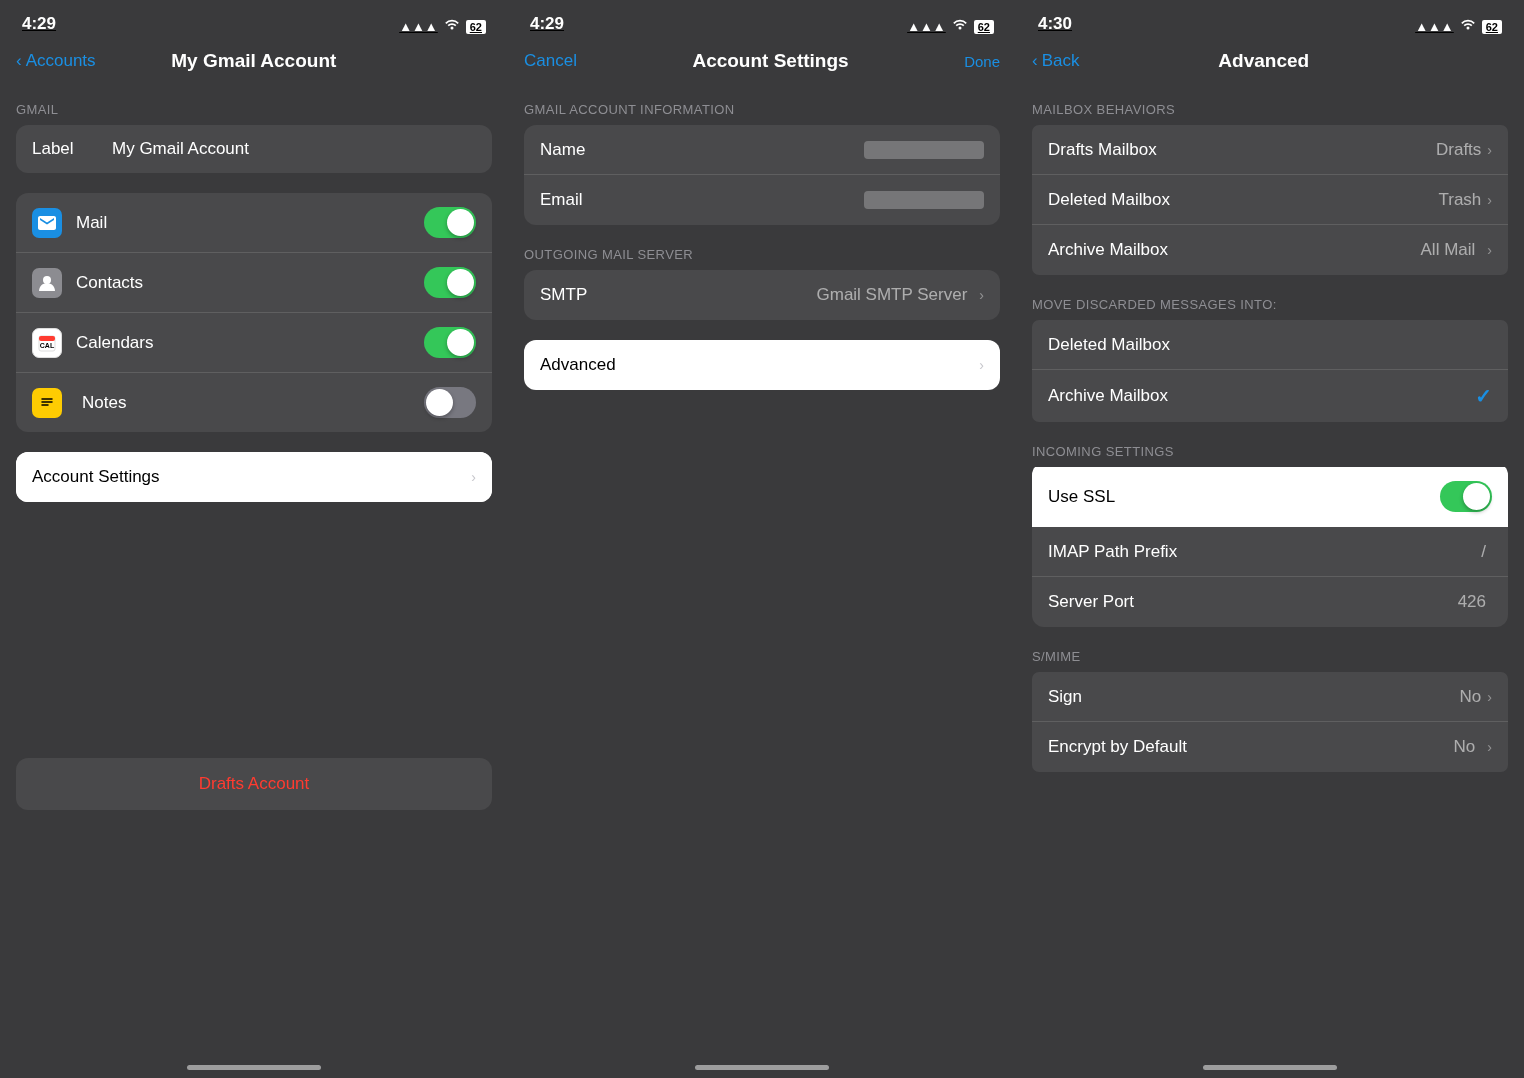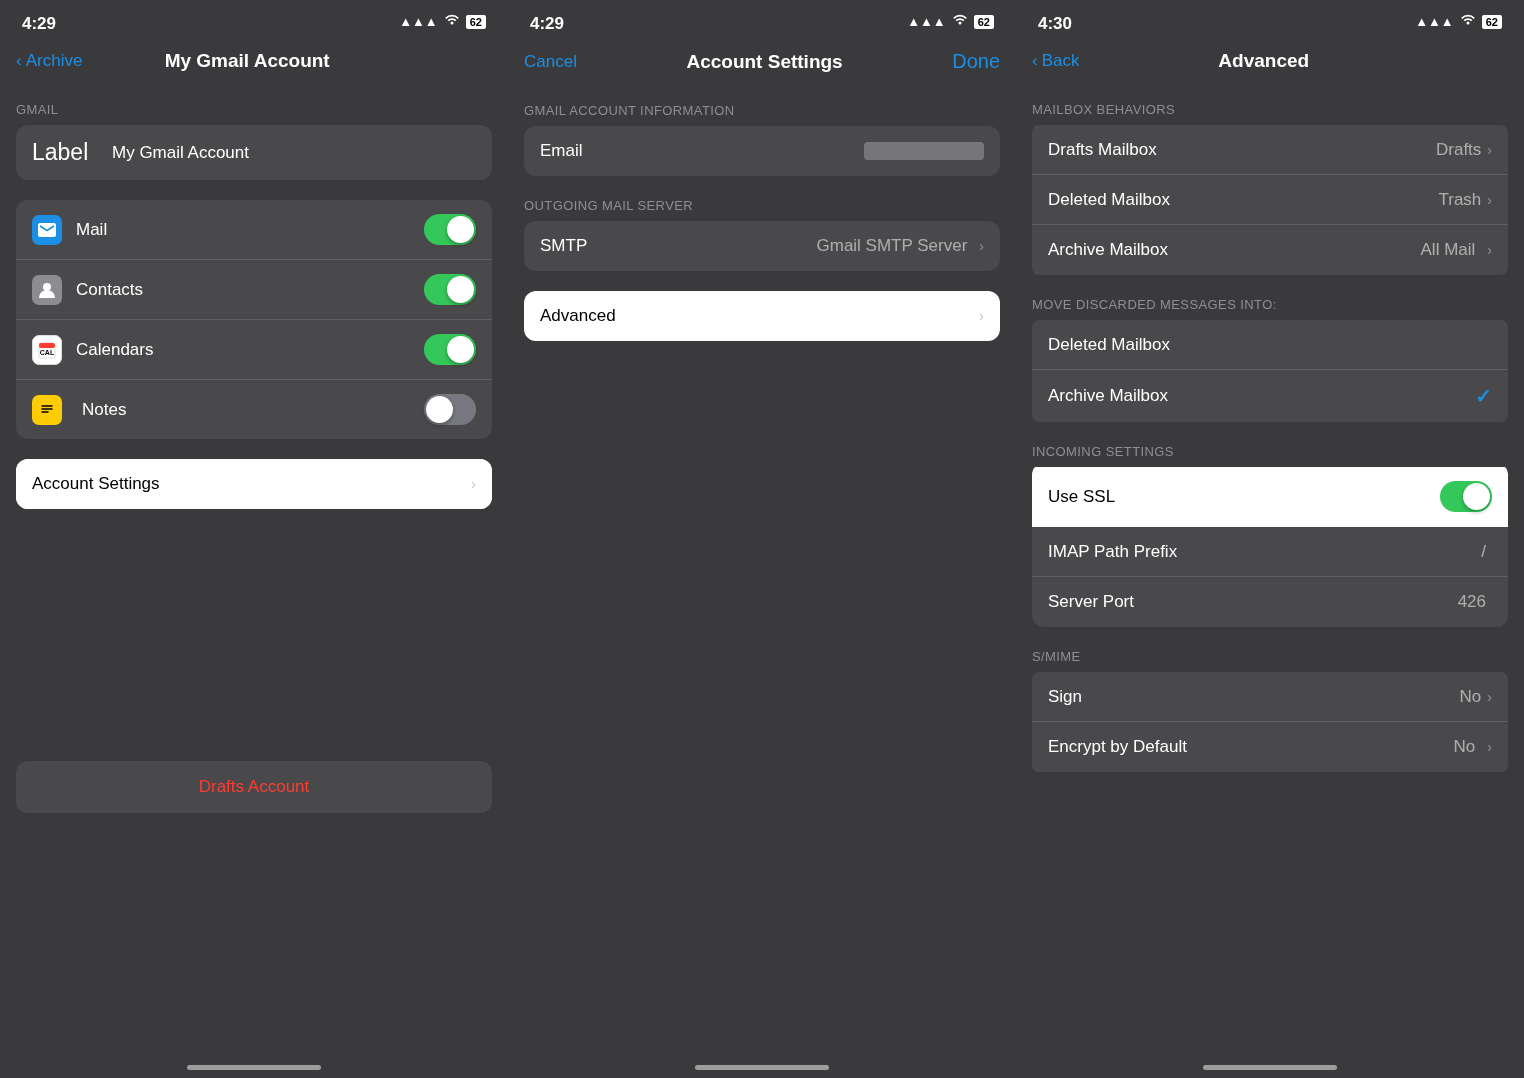--- a/index.html
+++ b/index.html
@@ -20,23 +20,24 @@
       display: flex;
       flex-direction: column;
       position: relative;
       overflow: hidden;
     }
 
     
     .status-bar {
       display: flex;
       justify-content: space-between;
-      align-items: flex-start;
+      align-items: flex-end;
       padding: 14px 22px 8px;
       background: inherit;
+      text-decoration: underline;
     }
     .status-time {
       font-size: 17px;
       font-weight: 600;
       color: #fff;
     }
     .status-icons {
       display: flex;
       gap: 6px;
       align-items: center;
@@ -69,21 +70,21 @@
       align-items: center;
       gap: 4px;
     }
     .nav-title {
       font-size: 19px;
       font-weight: 600;
       color: #fff;
     }
     .nav-action {
       color: #1a8fe3;
-      font-size: 20px;
+      font-size: 15px;
     }
 
     
     .section-label {
       font-size: 13px;
       font-weight: 400;
       color: #8e8e93;
       text-transform: uppercase;
       letter-spacing: 0.4px;
       padding: 8px 16px 4px;
@@ -169,21 +170,21 @@
     
     .label-row {
       display: flex;
       align-items: center;
       padding: 14px 16px;
       background: rgba(255,255,255,0.08);
       border-radius: 12px;
       margin: 4px 16px;
     }
     .label-key {
-      font-size: 23px;
+      font-size: 17px;
       color: #fff;
       width: 80px;
     }
     .label-val {
       font-size: 17px;
       color: #fff;
     }
 
     
     .highlight-row {
@@ -309,21 +310,21 @@
             <path d="M8 10.5a1.5 1.5 0 100-3 1.5 1.5 0 000 3zm-3.2-3.2a4.5 4.5 0 016.4 0l1.2-1.2a6.2 6.2 0 00-8.8 0l1.2 1.2zm-2.4-2.4a7.8 7.8 0 0111.2 0l1.2-1.2A9.5 9.5 0 001.2 3.7l1.2 1.2z"></path>
           </svg>
       </span>
       <span class="battery-icon">62</span>
     </div>
   </div>
 
   <div class="nav-bar">
     <span class="nav-back">
       <span>‹</span>
-      <span>Archive</span>
+      <span>Accounts</span>
     </span>
     <span class="nav-title">My Gmail Account</span>
     <span style="width:80px"></span>
   </div>
 
   <div class="section-label">GMAIL</div>
 
   <div class="label-row">
     <span class="label-key">Label</span>
     <span class="label-val">My Gmail Account</span>
@@ -415,20 +416,24 @@
 
   <div class="nav-bar">
     <span class="nav-back">Cancel</span>
     <span class="nav-title">Account Settings</span>
     <span class="nav-action">Done</span>
   </div>
 
   <div class="section-label">GMAIL ACCOUNT INFORMATION</div>
   <div class="list-group">
     <div class="list-row">
+      <span class="list-row-label">Name</span>
+      <span class="blurred-text">&nbsp;&nbsp;&nbsp;&nbsp;&nbsp;&nbsp;&nbsp;&nbsp;&nbsp;&nbsp;&nbsp;&nbsp;&nbsp;&nbsp;</span>
+    </div>
+    <div class="list-row">
       <span class="list-row-label">Email</span>
       <span class="blurred-text">&nbsp;&nbsp;&nbsp;&nbsp;&nbsp;&nbsp;&nbsp;&nbsp;&nbsp;&nbsp;&nbsp;&nbsp;&nbsp;&nbsp;</span>
     </div>
   </div>
 
   <div class="section-label">OUTGOING MAIL SERVER</div>
   <div class="list-group">
     <div class="list-row">
       <span class="list-row-label">SMTP</span>
       <span class="list-row-value">Gmail SMTP Server</span>

